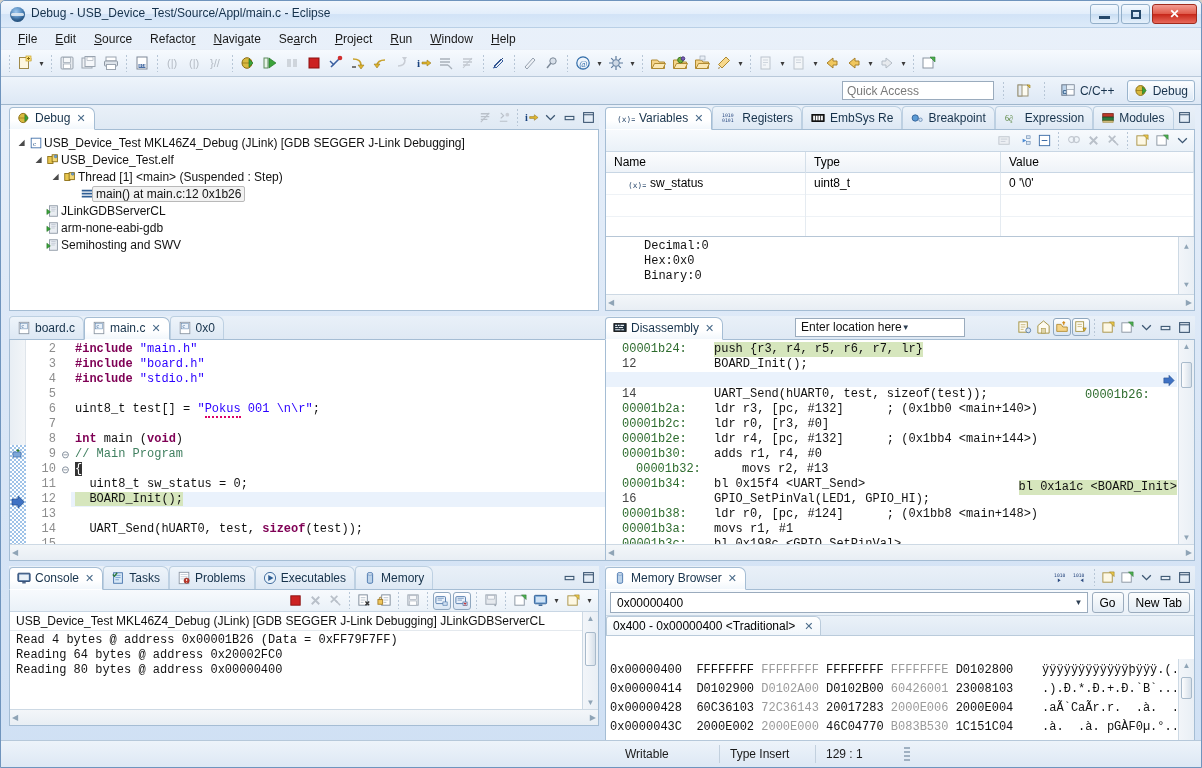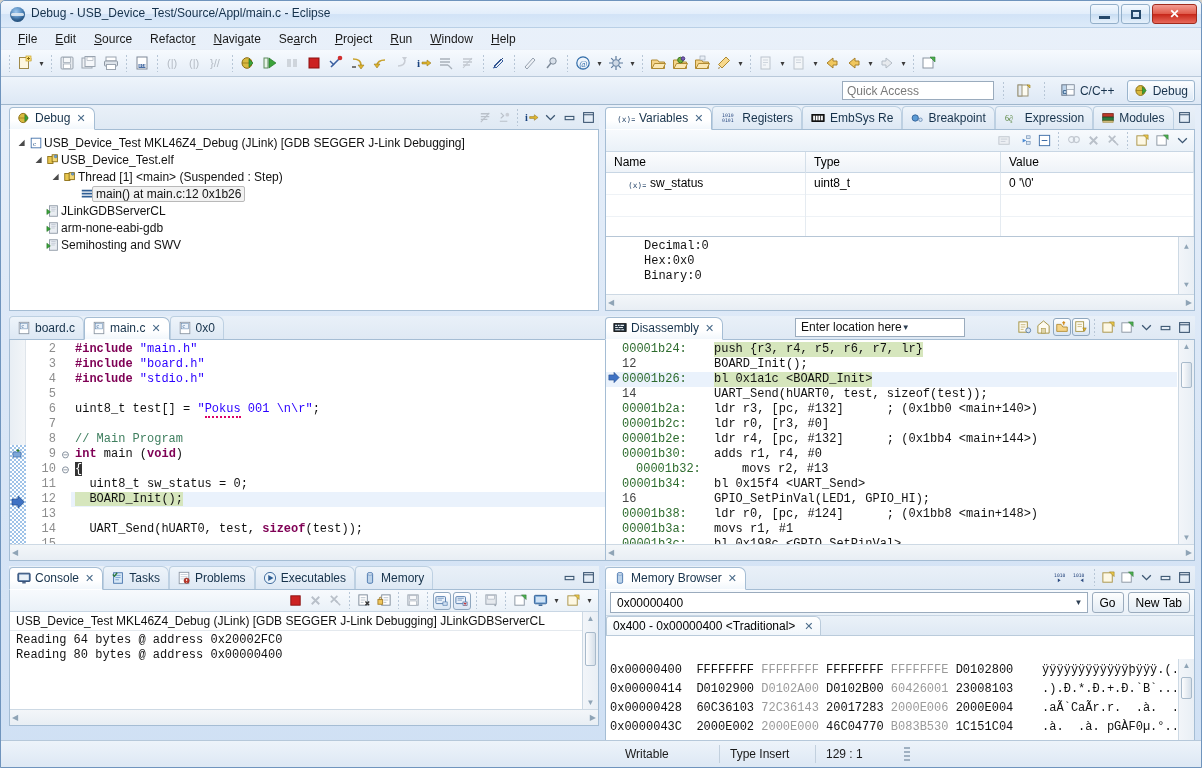--- a/index.html
+++ b/index.html
@@ -923,22 +923,22 @@
                 <div class="ln" style="text-align: center; color: rgb(122, 134, 148); font-size: 10px;"></div>
                 <div class="ln" style="text-align: center; color: rgb(122, 134, 148); font-size: 10px;"></div>
               </div>
             <div class="ed-code" id="ed-code" style="padding-top: 2px;">
                 <div class="ln" style="padding-left: 4px;"><span class="pre">#include </span><span class="str">"main.h"</span></div>
                 <div class="ln" style="padding-left: 4px;"><span class="pre">#include </span><span class="str">"board.h"</span></div>
                 <div class="ln" style="padding-left: 4px;"><span class="pre">#include </span><span class="str">"stdio.h"</span></div>
                 <div class="ln" style="padding-left: 4px;">&nbsp;</div>
                 <div class="ln" style="padding-left: 4px;">uint8_t test[] = <span class="str">"</span><span class="str squig">Pokus</span><span class="str"> 001 \n\r"</span>;</div>
                 <div class="ln" style="padding-left: 4px;">&nbsp;</div>
+                <div class="ln" style="padding-left: 4px;"><span class="kw">int </span>main (<span class="kw">void</span>)</div>
                 <div class="ln" style="padding-left: 4px;"><span class="cmt">// Main Program</span></div>
-                <div class="ln" style="padding-left: 4px;"><span class="kw">int </span>main (<span class="kw">void</span>)</div>
                 <div class="ln" style="padding-left: 4px;"><span style="background:#333;color:#fff;">{</span></div>
                 <div class="ln" style="padding-left: 4px;">  uint8_t sw_status = 0;</div>
                 <div class="ln hl-line" style="padding-left: 4px;"><span class="hl-stmt">  BOARD_Init();</span></div>
                 <div class="ln" style="padding-left: 4px;">&nbsp;</div>
                 <div class="ln" style="padding-left: 4px;">  UART_Send(hUART0, test, <span class="kw">sizeof</span>(test));</div>
                 <div class="ln" style="padding-left: 4px;">&nbsp;</div>
               </div>
             <div class="vscroll" style="right:17px;">
               <span>▲</span>
               <div class="vthumb" style="top:34px; height:60px;"></div>
@@ -1028,21 +1028,21 @@
                   <rect x="1.5" y="1.5" width="9" height="9" fill="none" stroke="#3c5672"></rect>
                   <path d="M1.5 3.5h9" stroke="#3c5672"></path>
                 </svg>
               </div>
           </div>
         </div>
         <div class="vbody">
           <div id="dis-rows" style="position:absolute; left:0; top:0; right:17px; bottom:16px; overflow:hidden; padding-top:2px;">
               <div class="dis-line" style="display: flex; align-items: flex-start;"><span style="width: 16px; display: flex; align-items: center; justify-content: center; flex: 0 0 16px;"></span><span class="addr" style="display: inline-block; width: 92px; flex: 0 0 92px;">00001b24:</span><span class="mnem" style="background: rgb(214, 230, 189);">push {r3, r4, r5, r6, r7, lr}</span></div>
               <div class="dis-line" style="display: flex; align-items: center;"><span style="width: 16px; display: flex; align-items: center; justify-content: center; flex: 0 0 16px;"></span><span class="srcno" style="display: inline-block; width: 92px; flex: 0 0 92px;">12</span><span class="mnem" style="color: rgb(17, 17, 17); background: transparent;">BOARD_Init();</span></div>
-              <div class="dis-line hl-line" style="display: flex; align-items: flex-start;"><span style="width: 16px; display: flex; align-items: center; justify-content: center; flex: 0 0 16px;"><svg width="12" height="11" viewBox="0 0 14 12">
+              <div class="dis-line hl-line" style="display: flex; align-items: flex-end; flex-direction: column;"><span style="width: 16px; display: flex; align-items: center; justify-content: center; flex: 0 0 16px;"><svg width="12" height="11" viewBox="0 0 14 12">
                     <path d="M1 3h6v-3l6 6-6 6v-3H1z" fill="#3f72c4" stroke="#28518f" stroke-width=".7"></path>
                   </svg></span><span class="addr" style="display: inline-block; width: 92px; flex: 0 0 92px;">00001b26:</span><span class="mnem" style="background: rgb(214, 230, 189);">bl 0x1a1c &lt;BOARD_Init&gt;</span></div>
               <div class="dis-line" style="display: flex; align-items: center;"><span style="width: 16px; display: flex; align-items: center; justify-content: center; flex: 0 0 16px;"></span><span class="srcno" style="display: inline-block; width: 92px; flex: 0 0 92px;">14</span><span class="mnem" style="color: rgb(17, 17, 17); background: transparent;">UART_Send(hUART0, test, sizeof(test));</span></div>
               <div class="dis-line" style="display: flex; align-items: center;"><span style="width: 16px; display: flex; align-items: center; justify-content: center; flex: 0 0 16px;"></span><span class="addr" style="display: inline-block; width: 92px; flex: 0 0 92px;">00001b2a:</span><span class="mnem">ldr r3, [pc, #132]      ; (0x1bb0 &lt;main+140&gt;)</span></div>
               <div class="dis-line" style="display: flex; align-items: center;"><span style="width: 16px; display: flex; align-items: center; justify-content: center; flex: 0 0 16px;"></span><span class="addr" style="display: inline-block; width: 92px; flex: 0 0 92px;">00001b2c:</span><span class="mnem">ldr r0, [r3, #0]</span></div>
               <div class="dis-line" style="display: flex; align-items: center;"><span style="width: 16px; display: flex; align-items: center; justify-content: center; flex: 0 0 16px;"></span><span class="addr" style="display: inline-block; width: 92px; flex: 0 0 92px;">00001b2e:</span><span class="mnem">ldr r4, [pc, #132]      ; (0x1bb4 &lt;main+144&gt;)</span></div>
               <div class="dis-line" style="display: flex; align-items: center;"><span style="width: 16px; display: flex; align-items: center; justify-content: center; flex: 0 0 16px;"></span><span class="addr" style="display: inline-block; width: 92px; flex: 0 0 92px;">00001b30:</span><span class="mnem">adds r1, r4, #0</span></div>
               <div class="dis-line" style="display: flex; align-items: center; gap: 14px;"><span style="width: 16px; display: flex; align-items: center; justify-content: center; flex: 0 0 16px;"></span><span class="addr" style="display: inline-block; width: 92px; flex: 0 0 92px;">00001b32:</span><span class="mnem">movs r2, #13</span></div>
               <div class="dis-line" style="display: flex; align-items: center;"><span style="width: 16px; display: flex; align-items: center; justify-content: center; flex: 0 0 16px;"></span><span class="addr" style="display: inline-block; width: 92px; flex: 0 0 92px;">00001b34:</span><span class="mnem">bl 0x15f4 &lt;UART_Send&gt;</span></div>
               <div class="dis-line" style="display: flex; align-items: center;"><span style="width: 16px; display: flex; align-items: center; justify-content: center; flex: 0 0 16px;"></span><span class="srcno" style="display: inline-block; width: 92px; flex: 0 0 92px;">16</span><span class="mnem" style="color: rgb(17, 17, 17); background: transparent;">GPIO_SetPinVal(LED1, GPIO_HI);</span></div>
@@ -1214,20 +1214,21 @@
             <div class="vtool">
                 <svg width="15" height="15" viewBox="0 0 16 16">
                   <rect x="2" y="3" width="10" height="10" fill="#fdf8e4" stroke="#a99347"></rect>
                   <path d="M9 2l5 0 0 5z" fill="#e8c64e" stroke="#9b7c16" stroke-width=".6"></path>
                 </svg>
               </div>
             <div class="tarrow">▾</div>
           </div>
           <div class="console-label">USB_Device_Test MKL46Z4_Debug (JLink) [GDB SEGGER J-Link Debugging] JLinkGDBServerCL</div>
           <div class="console-text" id="console-lines">
+              <div>Read 4 bytes @ address 0x00001B26 (Data = 0xFF79F7FF)</div>
               <div>Reading 64 bytes @ address 0x20002FC0</div>
               <div>Reading 80 bytes @ address 0x00000400</div>
             </div>
           <div class="vscroll" style="top:22px; bottom:16px;">
             <span>▲</span>
             <div class="vthumb" style="top:20px; height:34px;"></div>
             <span>▼</span>
           </div>
           <div class="hscroll">
               <span>◀</span>

